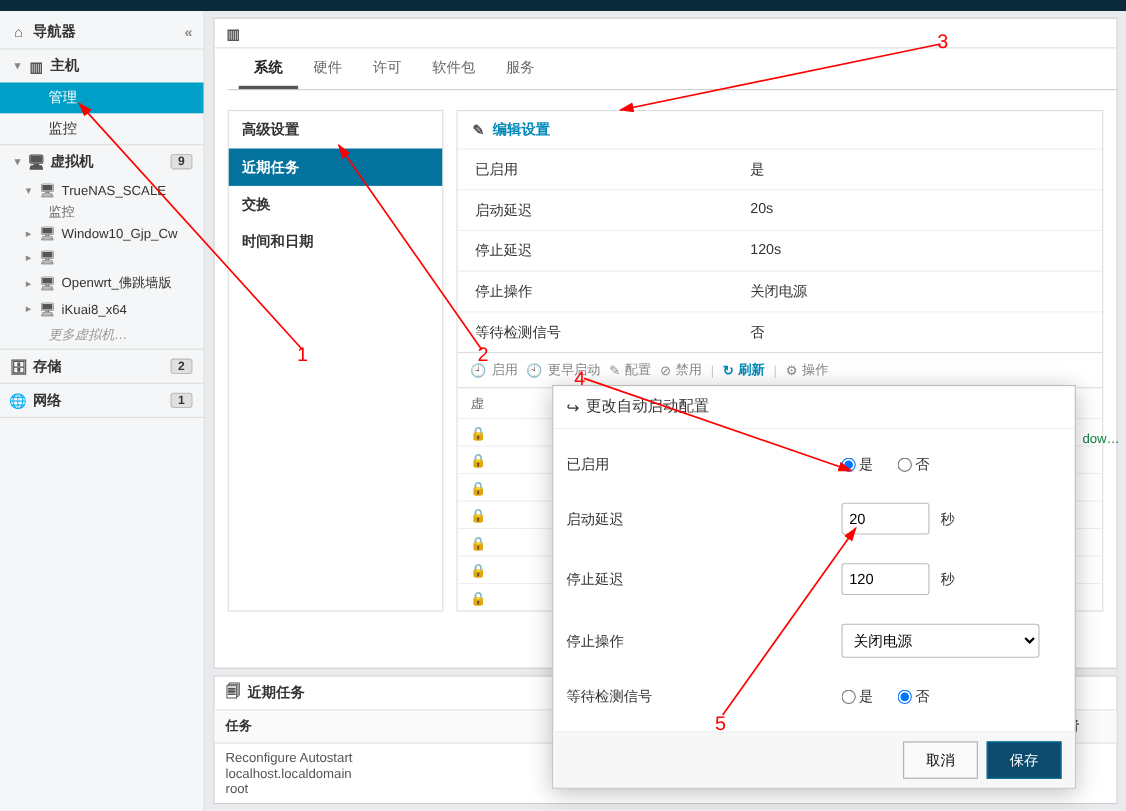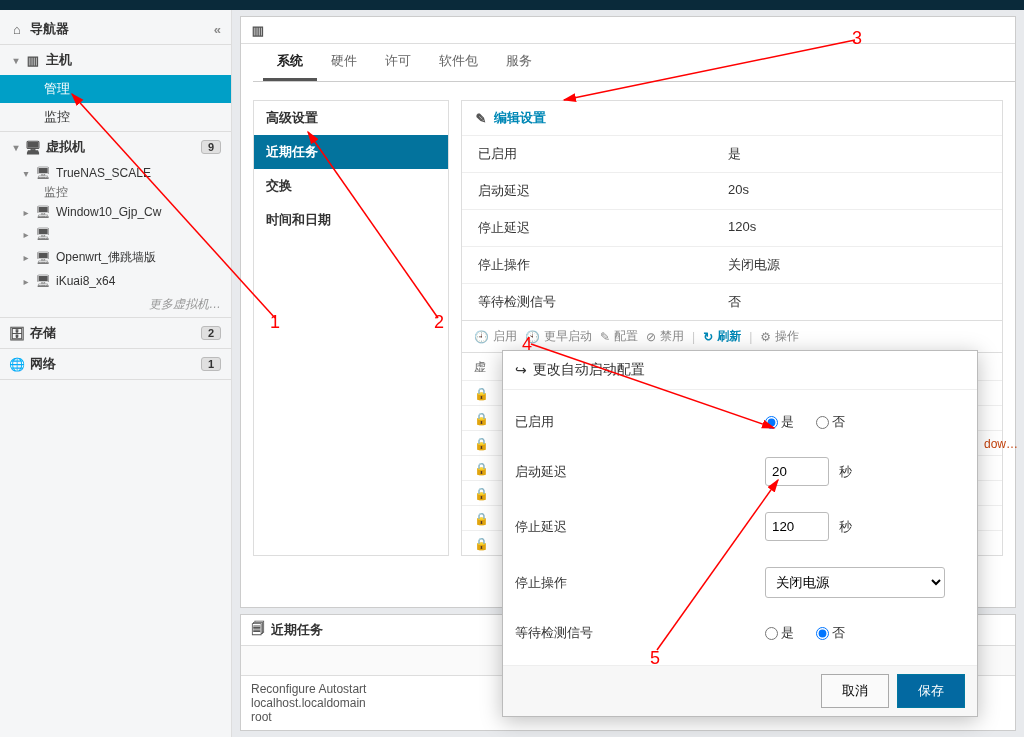--- a/index.html
+++ b/index.html
@@ -70,21 +70,20 @@
 .nav-vm-sub {
   padding-left: 44px;
   font-size: 12px;
   color: #666;
 }
 .nav-more {
   padding: 4px 10px 4px 44px;
   color: #999;
   font-style: italic;
   font-size: 12px;
-  text-align: right;
 }
 .badge {
   background: #e0e0e0;
   border: 1px solid #bbb;
   border-radius: 3px;
   padding: 0px 6px;
   font-size: 11px;
   margin-left: auto;
   color: #333;
 }
@@ -253,21 +252,21 @@
 }
 .dialog-body { padding: 10px 12px; }
 .drow {
   display: flex;
   align-items: center;
   padding: 13px 0;
 }
 .drow .dlabel { width: 250px; color: #333; }
 .drow .dval { display:flex; align-items:center; gap:10px; }
 input[type=text].num {
-  width: 64px;
+  width: 80px;
   padding: 6px 6px;
   border: 1px solid #bbb;
   border-radius: 3px;
 }
 select.sel {
   width: 180px;
   padding: 6px 6px;
   border: 1px solid #bbb;
   border-radius: 3px;
   background:#fff;
@@ -283,21 +282,21 @@
   background:#f7f7f7;
 }
 .btn {
   padding: 7px 20px;
   border:1px solid #aaa;
   background:#fafafa;
   cursor:pointer;
   font-size:13px;
 }
 .btn.primary {
-  background:#0369a1;
+  background:#0c4a6e;
   color:#fff;
   border-color:#0077a0;
 }
 
 
 .anno {
   position:absolute;
   color:#ff0000;
   font-size:18px;
   font-weight:normal;
@@ -305,23 +304,22 @@
 }
 svg.arrows {
   position:absolute;
   top:0; left:0;
   width:1024px; height:737px;
   pointer-events:none;
 }
 .stub-right {
   position:absolute; right:0px; top:392px;
   width:40px;
-  color:#c2410c;
+  color:#15803d;
   font-size:12px;
-  margin-top:45px;
 }
 </style>
 </head>
 <body>
 
 <div class="topbar"></div>
 <div class="container">
   <div class="sidebar">
     <div class="nav-header">
       <span class="icon">⌂</span>
@@ -473,20 +471,21 @@
         </div>
       </div>
     </div>
 
     <div class="main-panel tasks-panel">
       <div class="tasks-title">
         <span class="icon">🗐</span>
         <span>近期任务</span>
       </div>
       <div class="tasks-table-header">
+        <div class="col-task">任务</div>
         <div class="col-host"></div>
         <div class="col-owner">发起者</div>
       </div>
       <div class="tasks-row">
         <div class="col-task">Reconfigure Autostart</div>
         <div class="col-host">localhost.localdomain</div>
         <div class="col-owner">root</div>
       </div>
     </div>
   </div>

